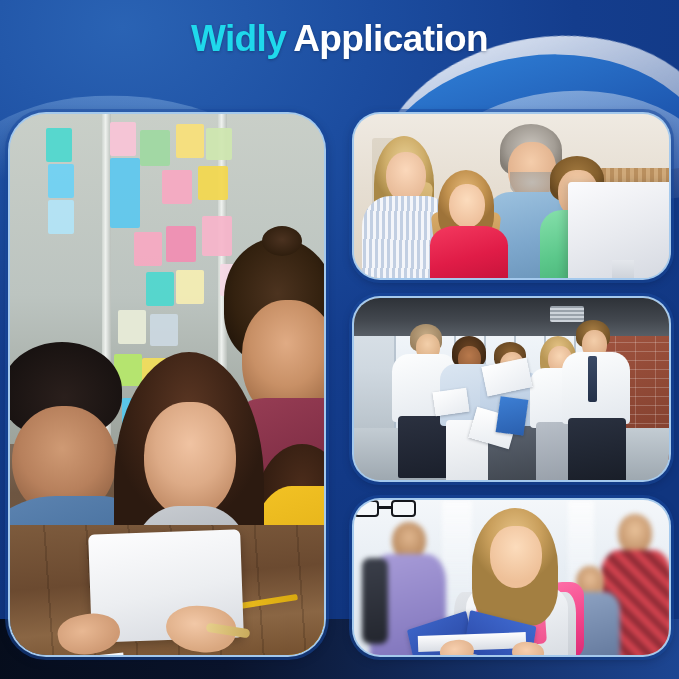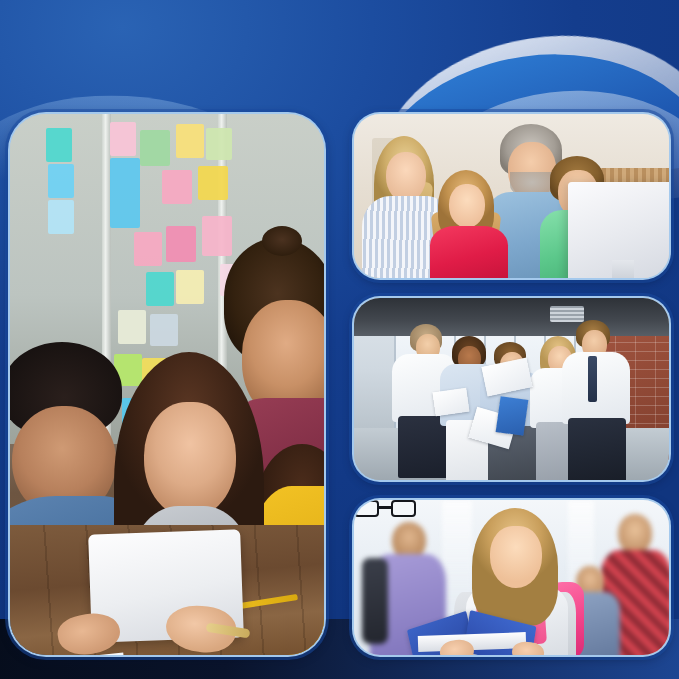--- a/index.html
+++ b/index.html
@@ -491,20 +491,23 @@
 </head>
 <body>
 
 <div class="poster">
 
   <div class="wave wave-d"></div>
   <div class="wave wave-a"></div>
   <div class="wave wave-b"></div>
   <div class="wave wave-c"></div>
 
+  <div class="title">
+    <span class="t-accent">Widly</span><span class="t-main">Application</span>
+  </div>
 
   <div class="bottom-band"></div>
 
   <div class="grid">
 
     <div class="panel p-left">
       <div class="scene">
         <div class="layer s1-bg"></div>
         <div class="layer s1-glass"></div>
         <div class="layer s1-mullion" style="left:92px"></div>

